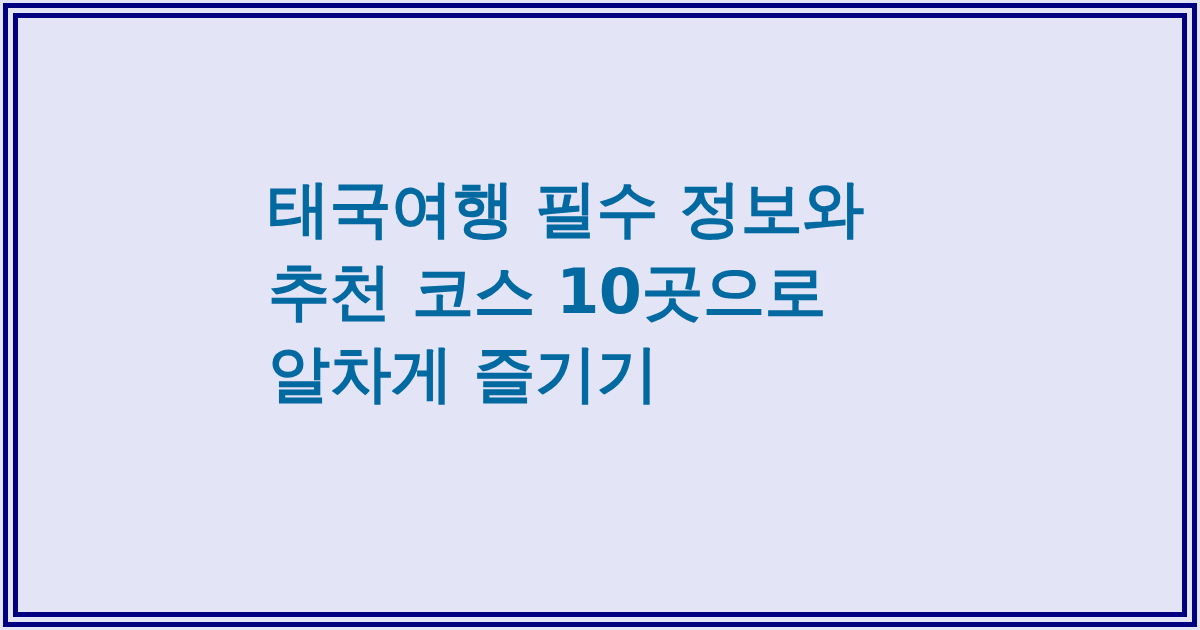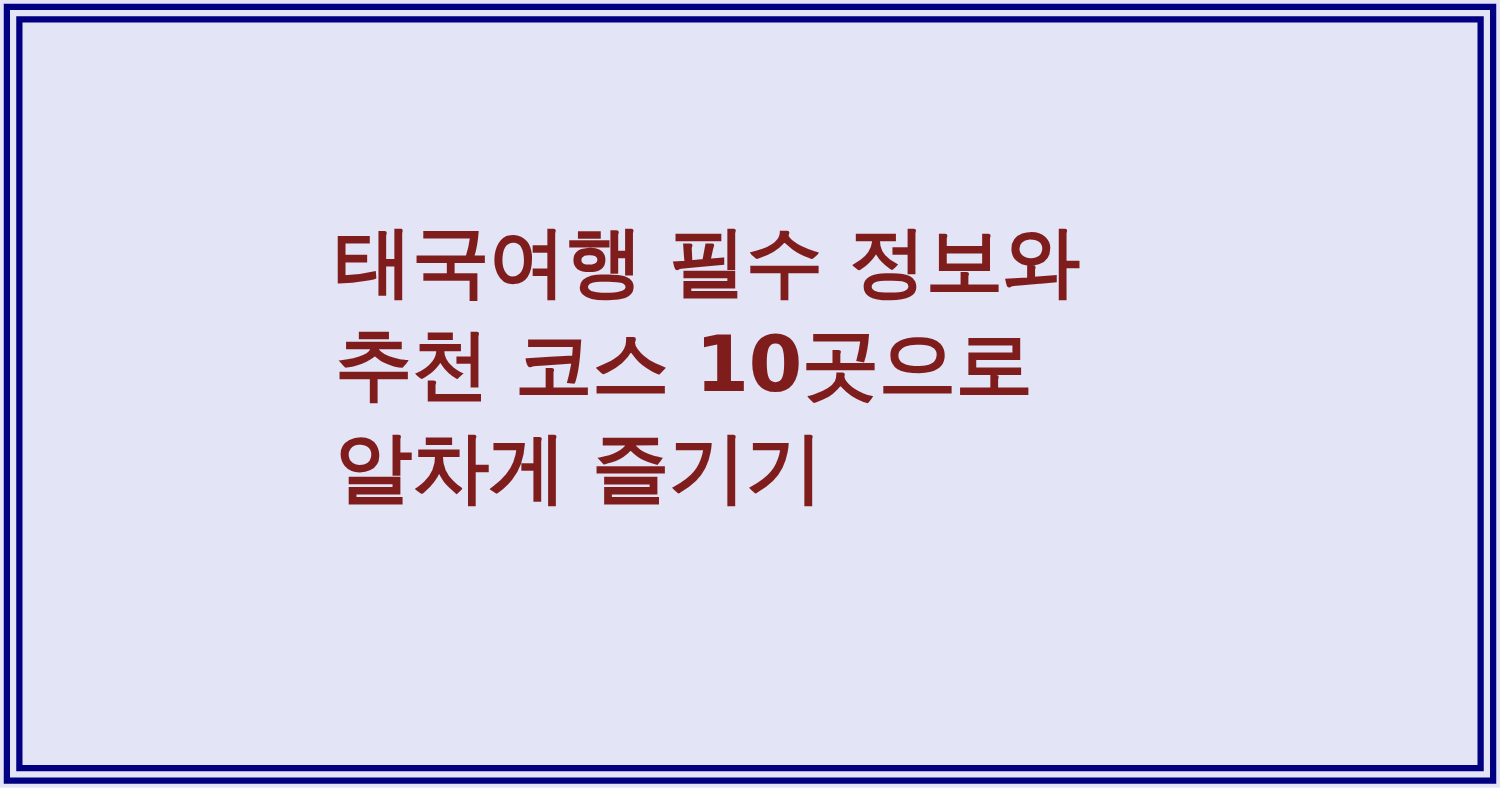--- a/index.html
+++ b/index.html
@@ -58,21 +58,21 @@
     display: flex;
     flex-direction: column;
     align-items: flex-start;
     justify-content: center;
     padding: 0 60px 46px 268px;
   }
 
   .title {
     margin: 0;
     padding: 0;
-    color: #7f1d1d;
+    color: #0369a1;
     font-family: "DejaVu Sans", "Liberation Sans", sans-serif;
     font-size: 62px;
     font-weight: 700;
     line-height: 1.33;
     letter-spacing: -0.5px;
     text-align: left;
     white-space: pre-line;
     word-break: keep-all;
   }
 </style>

